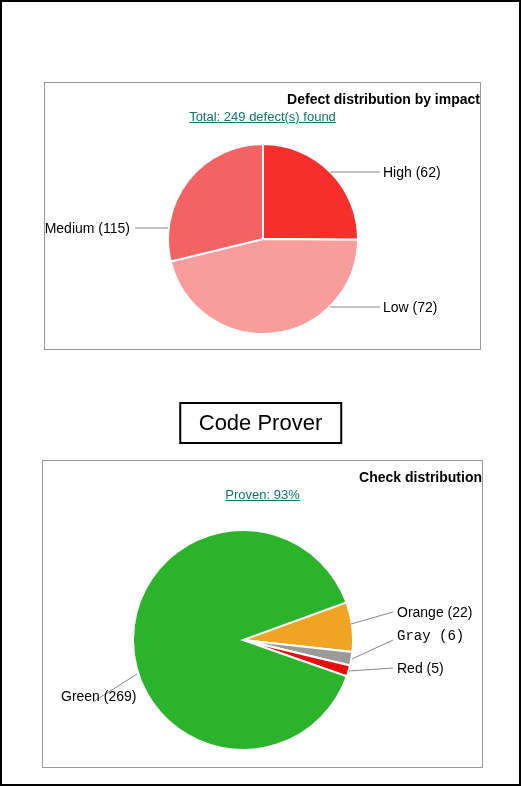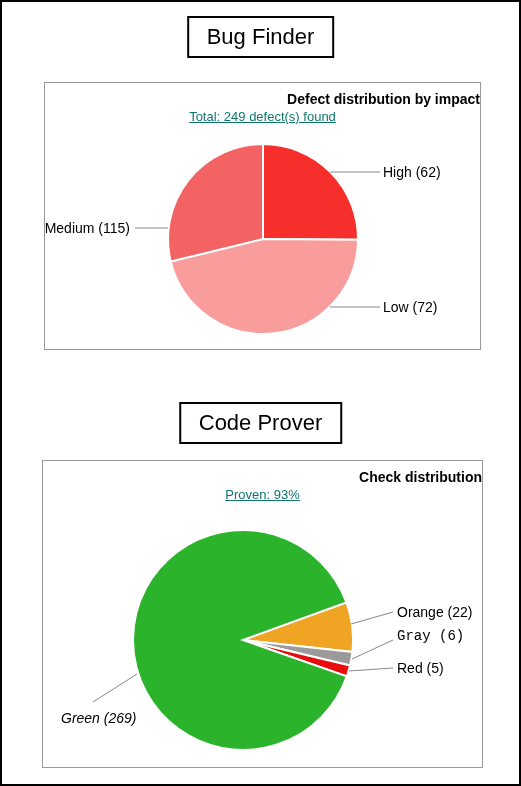--- a/index.html
+++ b/index.html
@@ -56,23 +56,20 @@
     white-space: nowrap;
   }
   svg { display: block; }
   .leader { stroke: #888; stroke-width: 1; fill: none; }
 </style>
 </head>
 <body>
 
 <div class="outer">
 
-  <div class="section-title" style="top:14px;">
-    <span>Bug Finder</span>
-  </div>
 
   <div class="panel" style="top:80px; left:42px; width:437px; height:268px;">
     <div class="panel-title">Defect distribution by impact</div>
     <div class="panel-sub">Total: 249 defect(s) found</div>
 
     <div class="chart-area" style="height:220px;">
       <svg width="437" height="220" viewBox="0 0 437 220">
         <g transform="translate(218,115)">
 
           <path d="M0,0 L0,-95 A95,95 0 0,1 94.99,0.64 Z" fill="#f72f2c" stroke="#fff" stroke-width="2"></path>
@@ -114,17 +111,17 @@
         </g>
 
         <line class="leader" x1="308" y1="122" x2="350" y2="110"></line>
         <line class="leader" x1="309" y1="157" x2="350" y2="138"></line>
         <line class="leader" x1="306" y1="169" x2="350" y2="166"></line>
         <line class="leader" x1="94" y1="172" x2="50" y2="200"></line>
       </svg>
       <div class="label" style="left:354px; top:102px;">Orange (22)</div>
       <div class="label" style="left:354px; top:126px;font-family:Liberation Mono, monospace;">Gray (6)</div>
       <div class="label" style="left:354px; top:158px;">Red (5)</div>
-      <div class="label" style="left:18px; top:208px;font-style:italic;">Green (269)</div>
+      <div class="label" style="left:18px; top:186px;">Green (269)</div>
     </div>
   </div>
 
 </div>
 
 </body></html>

